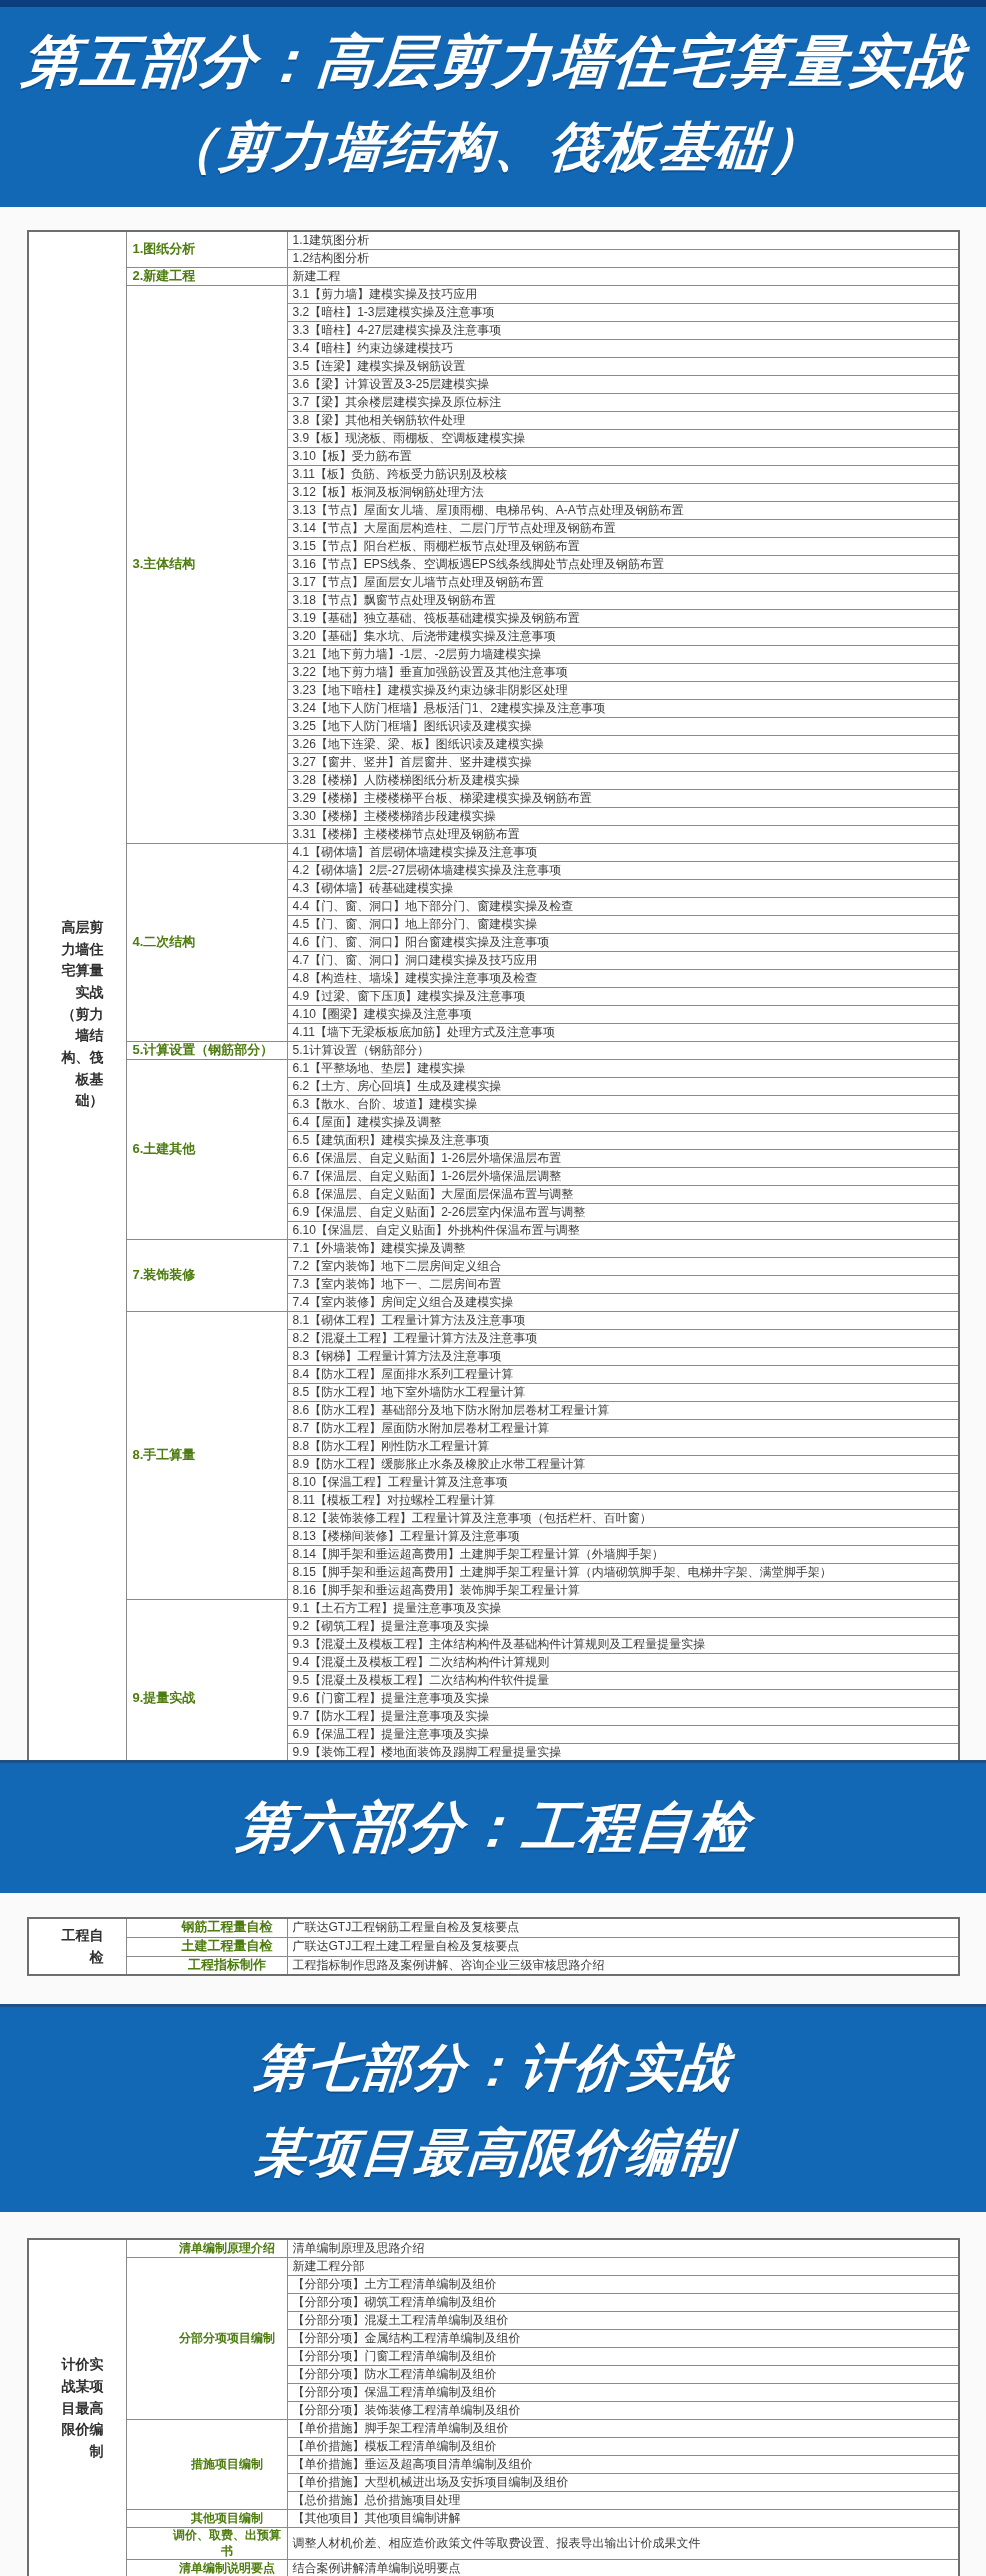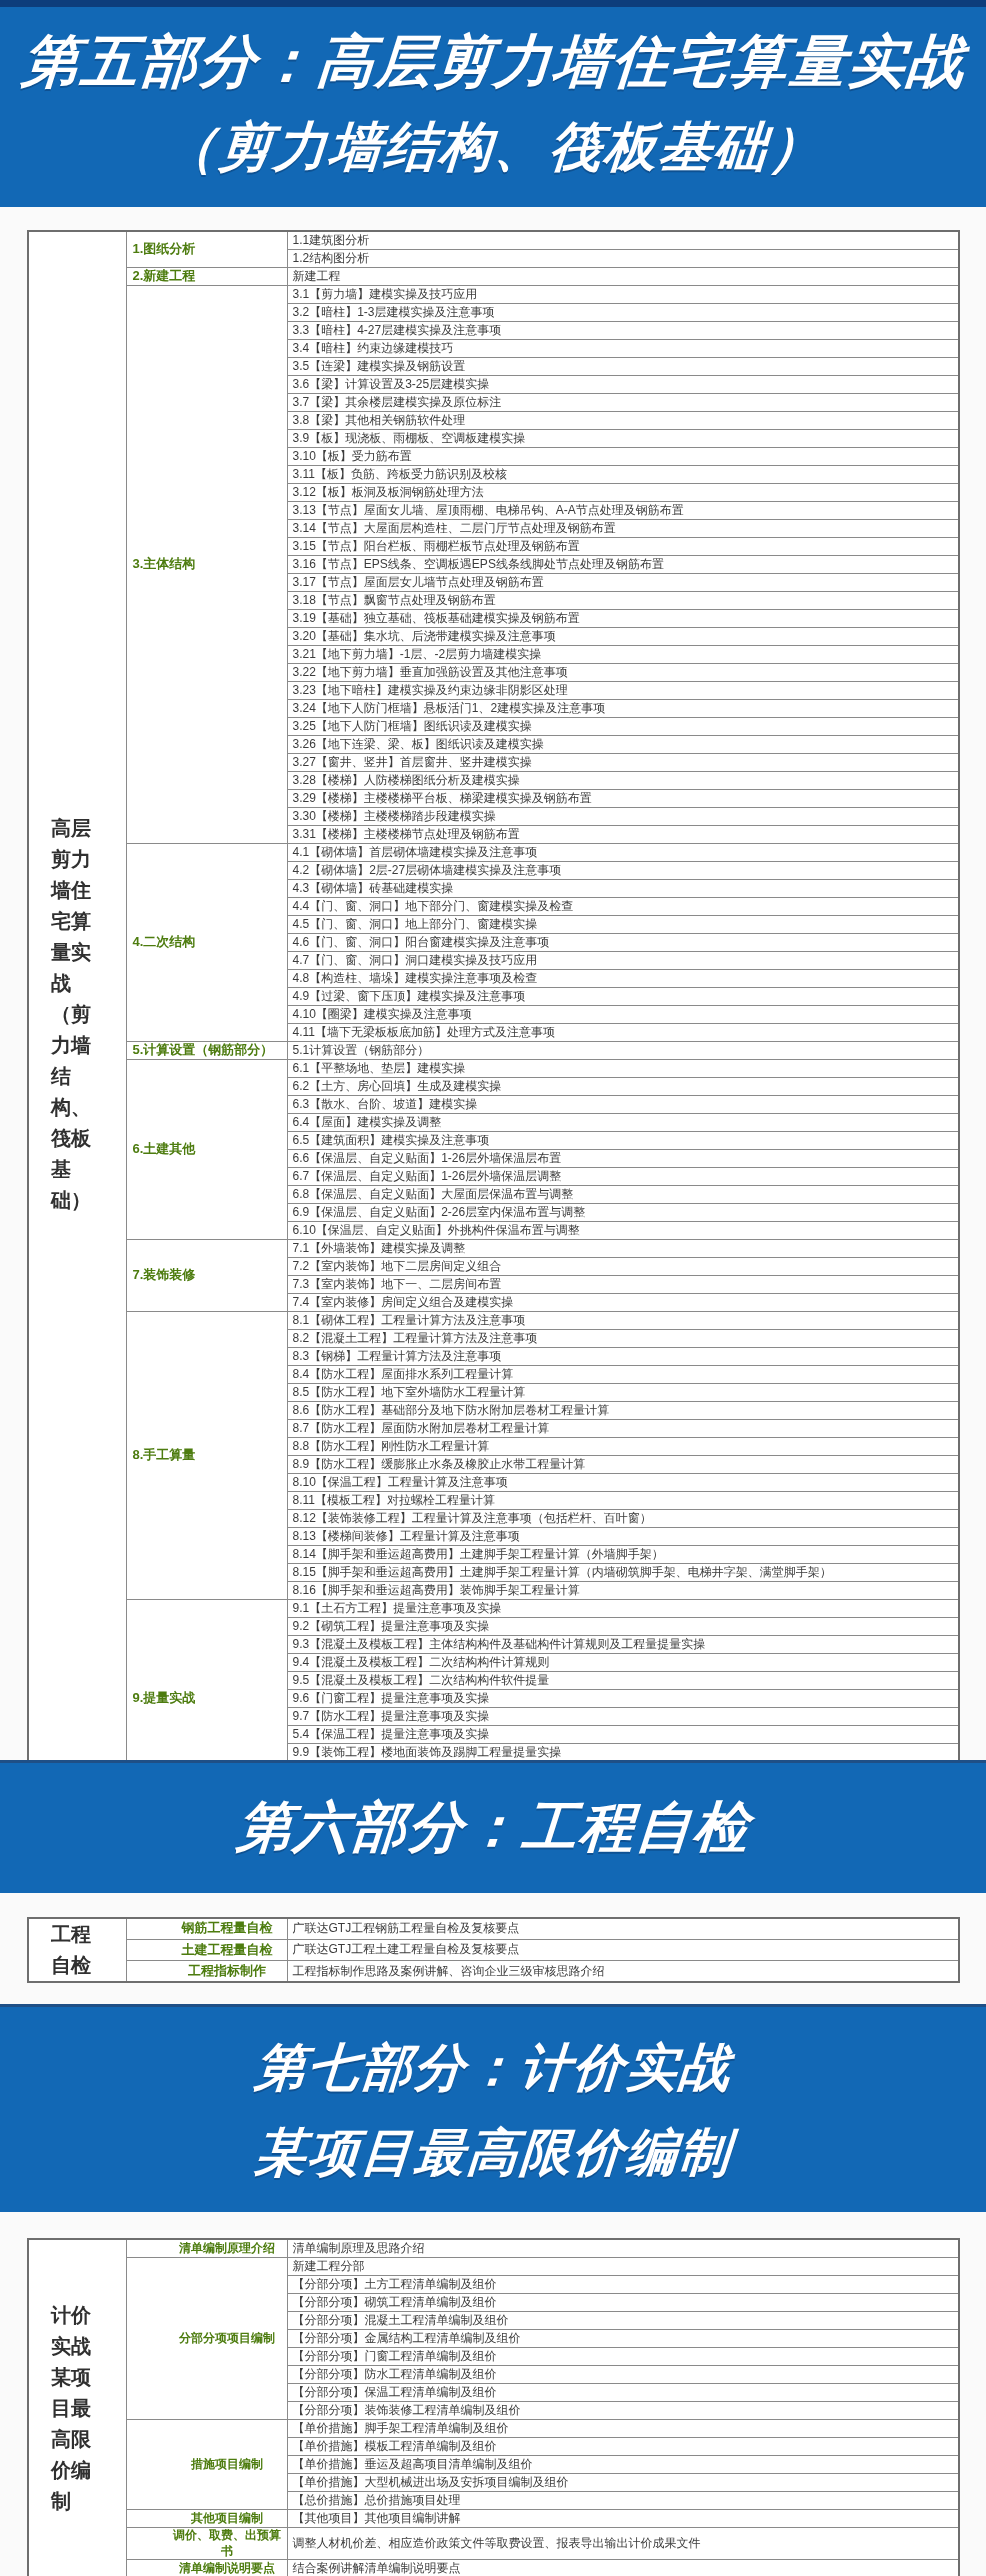--- a/index.html
+++ b/index.html
@@ -37,21 +37,21 @@
     border-collapse:collapse;table-layout:fixed;
     background:#ffffff;
     border:2px solid #6e6e6e;
   }
   .course-table td{
     border:1px solid #8a8a8a;
     padding:0 3px;overflow:hidden;white-space:nowrap;
     vertical-align:middle;
   }
   .course-table td.side{
-    text-align:left;font-weight:bold;font-size:20px;color:#303030;
+    text-align:right;font-weight:bold;font-size:14px;color:#303030;
     white-space:normal;line-height:1.55;padding:0 22px;
   }
   .course-table td.label{
     font-weight:bold;font-size:13px;color:#4d7c0f;
     white-space:normal;line-height:1.3;
   }
   .labels-left td.label{text-align:left;padding-left:6px;}
   .labels-center td.label{text-align:center;padding-left:44px;}
   .course-table td.item{font-size:12px;text-align:left;padding-left:5px;}
   #table-part7 td.item,#table-part7 td.label{font-size:12px;}
@@ -328,21 +328,21 @@
       <tr style="height: 17px;">
         <td class="item">9.5【混凝土及模板工程】二次结构构件软件提量</td>
       </tr>
       <tr style="height: 17px;">
         <td class="item">9.6【门窗工程】提量注意事项及实操</td>
       </tr>
       <tr style="height: 17px;">
         <td class="item">9.7【防水工程】提量注意事项及实操</td>
       </tr>
       <tr style="height: 17px;">
-        <td class="item">5.4【保温工程】提量注意事项及实操</td>
+        <td class="item">6.9【保温工程】提量注意事项及实操</td>
       </tr>
       <tr style="height: 17px;">
         <td class="item">9.9【装饰工程】楼地面装饰及踢脚工程量提量实操</td>
       </tr>
       <tr style="height: 17px;">
         <td class="item">9.10【装饰工程】墙面工程量提量实操</td>
       </tr>
       <tr style="height: 17px;">
         <td class="item">9.11【装饰工程】天棚工程以及台阶工程量提量实操</td>
       </tr>

